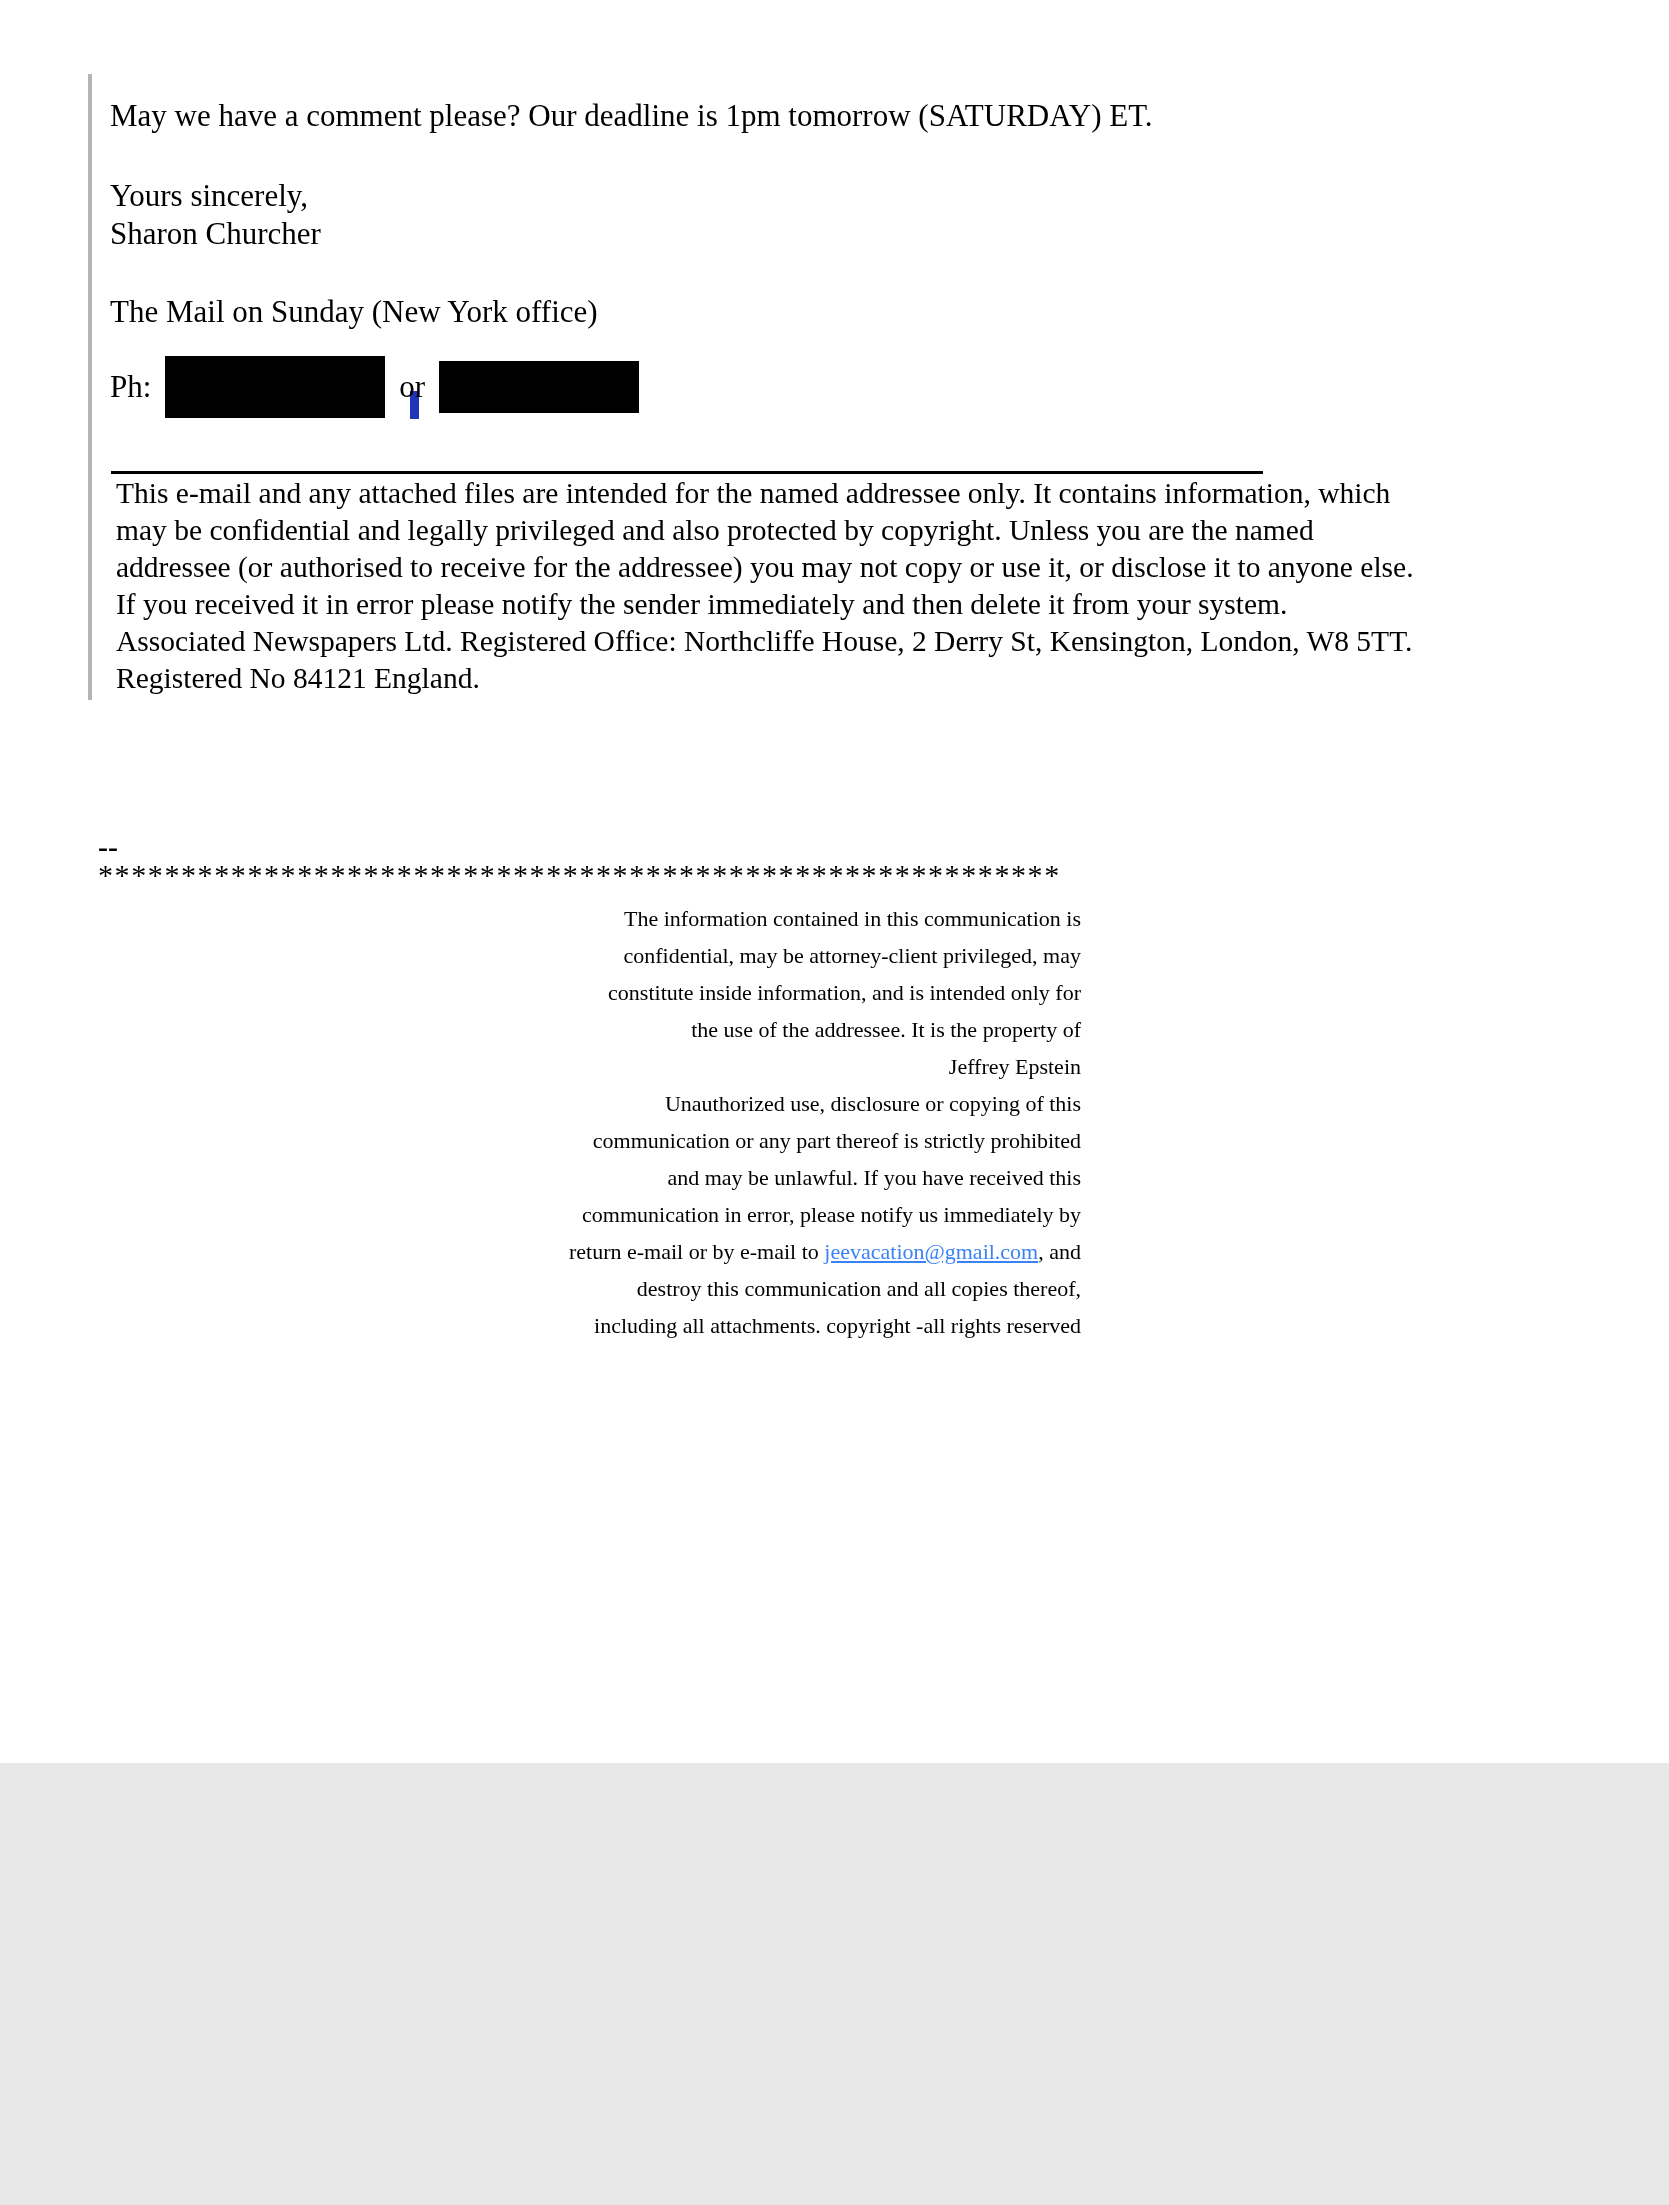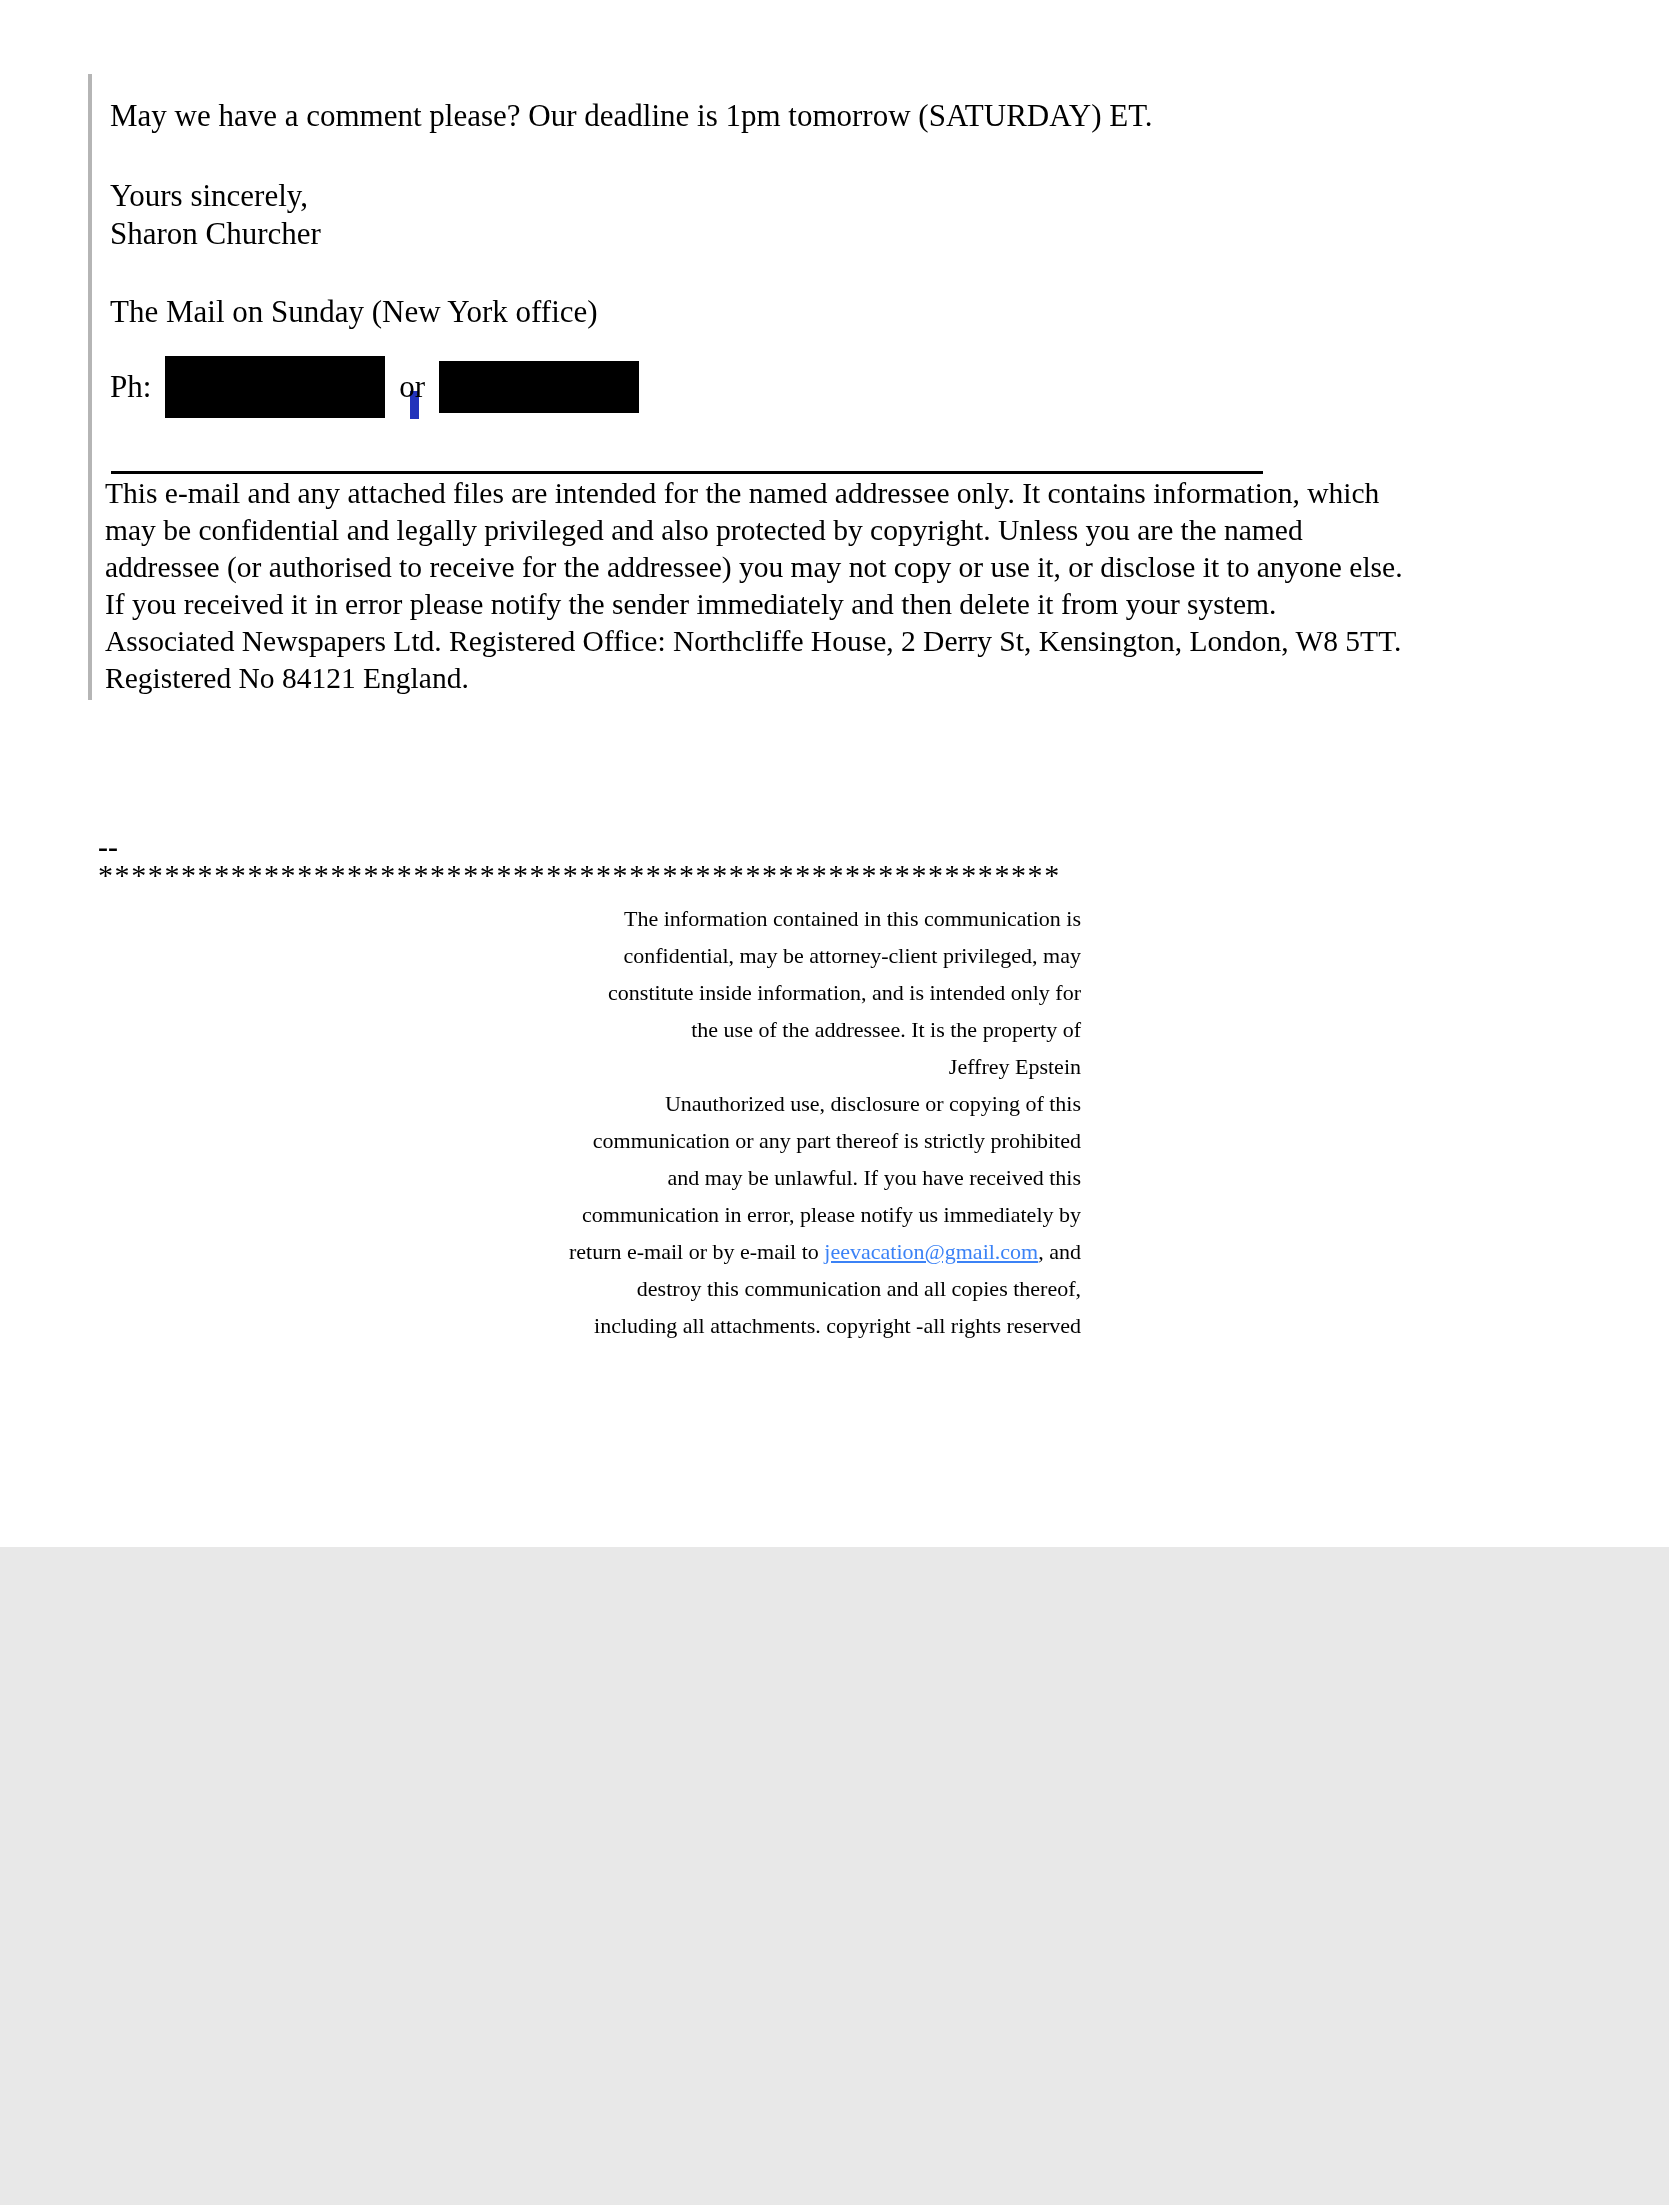--- a/index.html
+++ b/index.html
@@ -1,19 +1,19 @@
 <!DOCTYPE html>
 <html style="font-size:10.5px"><head>
 <meta charset="utf-8">
 <style>
   html, body { margin: 0; padding: 0; background: #e8e8e8; }
   .page {
     position: relative;
     width: 1669px;
-    height: 1547px;
+    height: 1763px;
     background: #ffffff;
     font-family: "Liberation Serif", serif;
     color: #000000;
     overflow: hidden;
   }
   .quote-bar {
     position: absolute;
     left: 88px; top: 74px;
     width: 3.9px; height: 626px;
     background: #b5b5b5;
@@ -53,21 +53,21 @@
     z-index: 0;
   }
   .phone { position: absolute; z-index: 1; }
   .divider {
     position: absolute;
     left: 111px; top: 471px;
     width: 1152px; height: 2.6px;
     background: #000000;
   }
   .disclaimer {
-    left: 105px; top: 475px;
+    left: 116px; top: 475px;
     width: 1506px;
     font-size: 29.5px; line-height: 37px;
     white-space: pre-line;
   }
   .dashes {
     position: absolute;
     left: 98px; top: 828px;
     font-size: 30px; line-height: 37px;
     font-weight: bold;
   }

